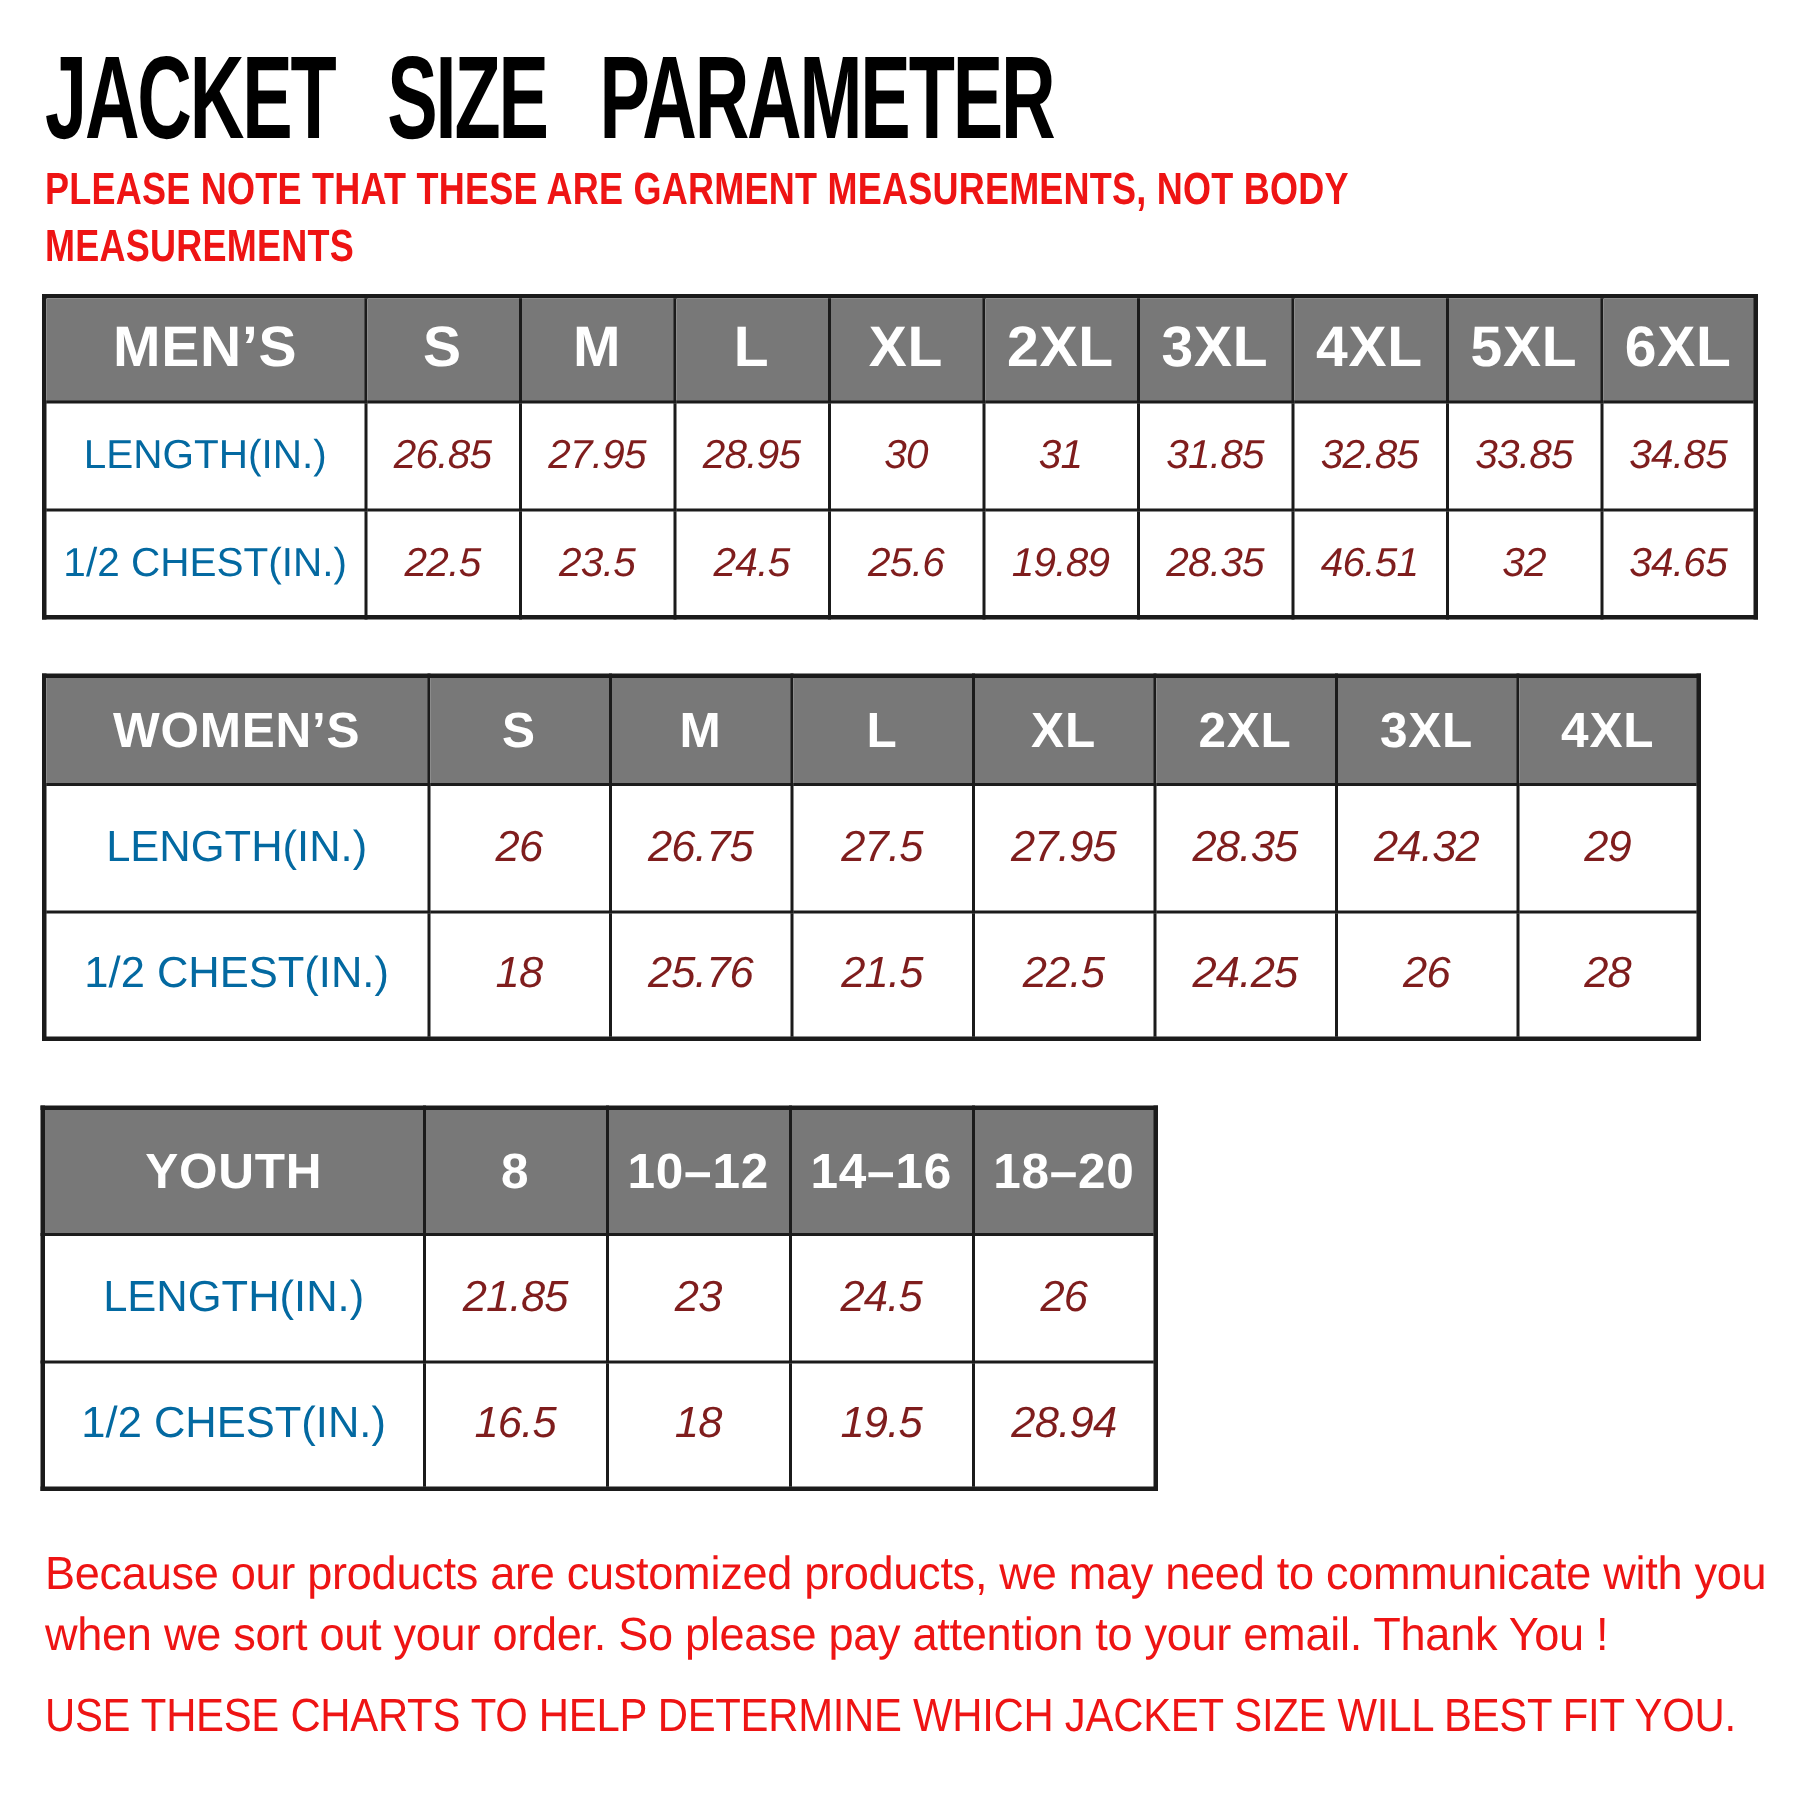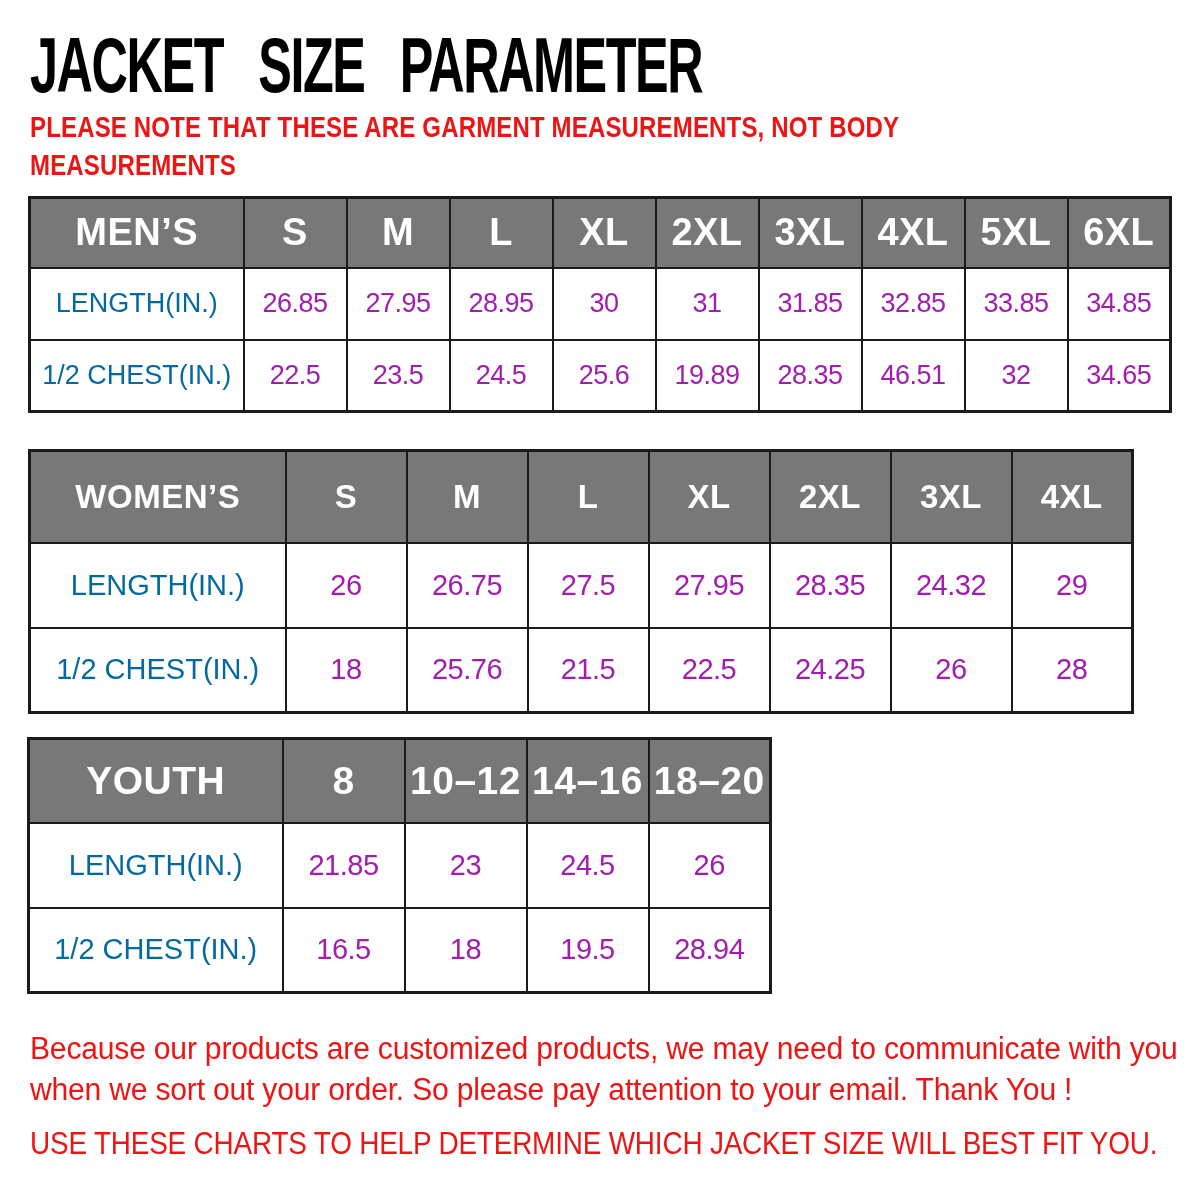--- a/index.html
+++ b/index.html
@@ -25,44 +25,44 @@
     background:#fff;border:3px solid var(--line);
   }
   .size-table th,.size-table td{
     border:2px solid var(--line);text-align:center;vertical-align:middle;
     padding:0;overflow:hidden;
   }
   .size-table thead th{
     background:var(--gray);color:#ffffff;font-weight:700;letter-spacing:0.5px;
   }
   .size-table tbody th{font-weight:400;color:#0369a1;}
-  .size-table tbody td{font-weight:400;color:#a21caf;letter-spacing:-0.5px;}
+  .size-table tbody td{font-weight:400;color:#7f1d1d;letter-spacing:-0.5px;font-style:italic;}
 
   #table-mens{left:28px;top:196px;}
   #table-mens col.c-label{width:214px;}
   #table-mens col.c-val{width:103px;}
   #table-mens thead tr{height:70px;}
   #table-mens tbody tr{height:72px;}
   #table-mens thead th{font-size:38px;}
   #table-mens tbody th,#table-mens tbody td{font-size:27px;}
 
   #table-womens{left:28px;top:449px;}
   #table-womens col.c-label{width:256px;}
   #table-womens col.c-val{width:121px;}
-  #table-womens thead tr{height:92px;}
+  #table-womens thead tr{height:72px;}
   #table-womens tbody tr{height:85px;}
   #table-womens thead th{font-size:33px;}
   #table-womens tbody th,#table-womens tbody td{font-size:29px;}
 
   #table-youth{left:27px;top:737px;}
   #table-youth col.c-label{width:254px;}
   #table-youth col.c-val{width:122px;}
   #table-youth thead tr{height:84px;}
   #table-youth tbody tr{height:85px;}
-  #table-youth thead th{font-size:39px;}
+  #table-youth thead th{font-size:33px;}
   #table-youth tbody th,#table-youth tbody td{font-size:29px;}
 
   .footer-para{
     position:absolute;left:30px;top:1028px;width:1210px;margin:0;
     font-size:31px;line-height:41px;color:var(--red);font-weight:400;
     letter-spacing:-0.2px;
     transform:scaleX(0.97);transform-origin:left top;
   }
   .footer-charts{
     position:absolute;left:30px;top:1126px;margin:0;

